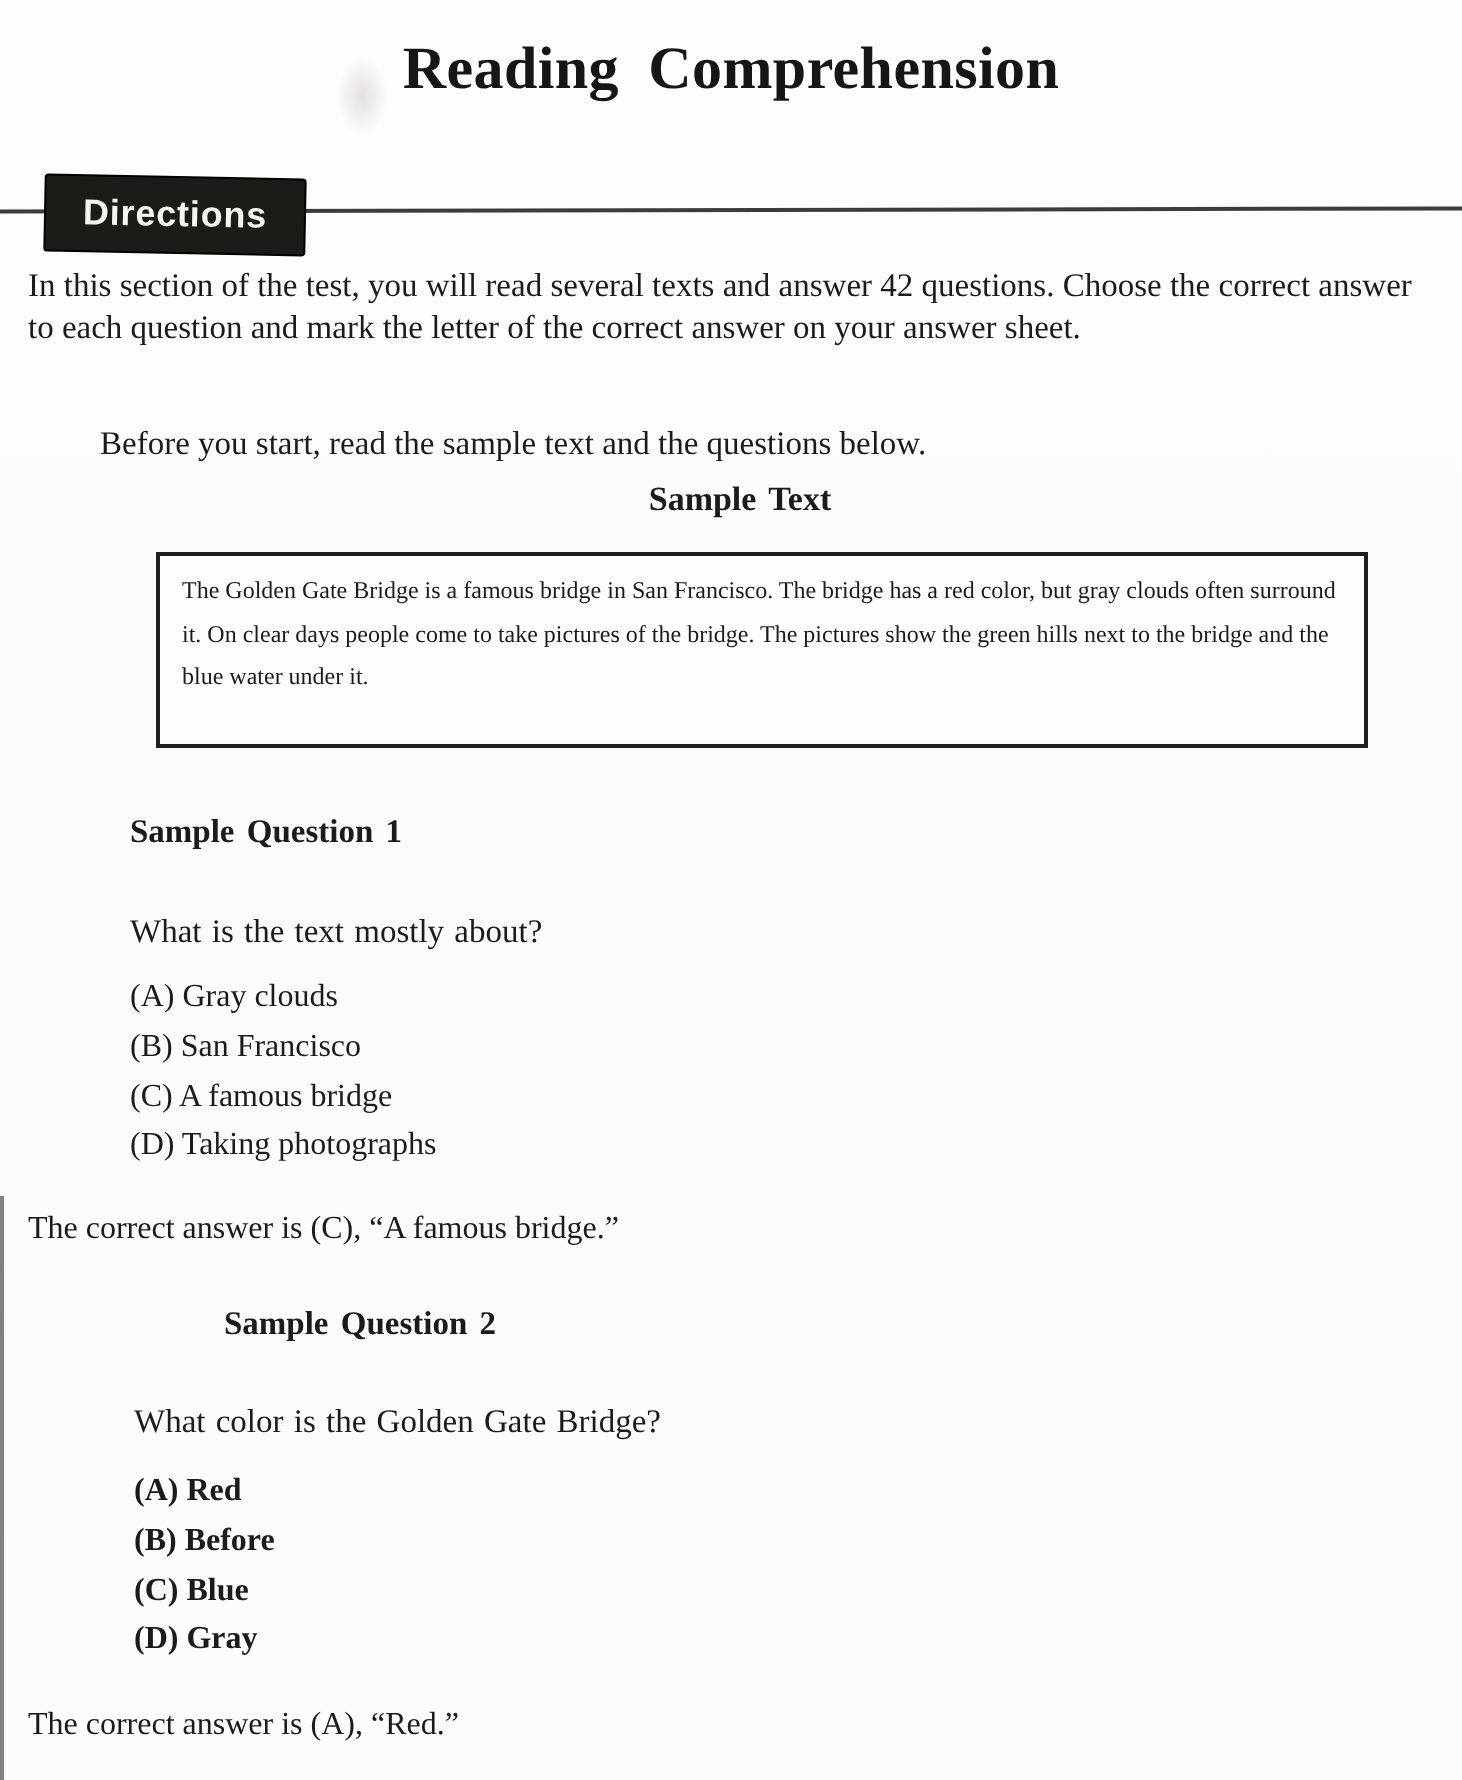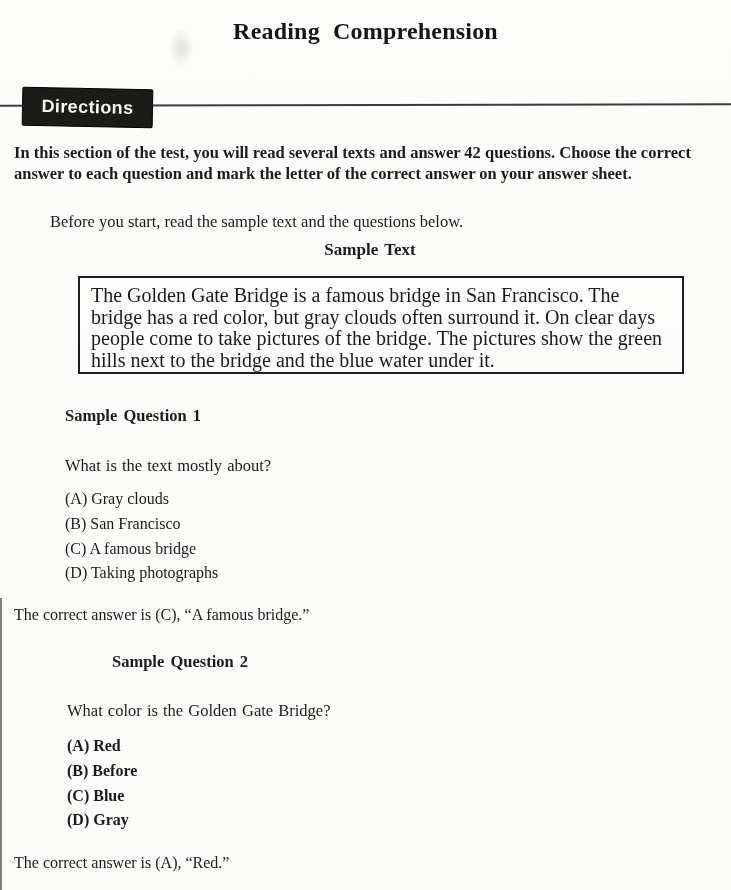--- a/index.html
+++ b/index.html
@@ -15,21 +15,21 @@
     color: #1b1b1b;
     overflow: hidden;
   }
 
   .page-title {
     position: absolute;
     top: 18px;
     left: 0;
     width: 731px;
     text-align: center;
-    font-size: 24px;
+    font-size: 30px;
     font-weight: bold;
     word-spacing: 7px;
     letter-spacing: 0.2px;
     color: #161616;
   }
 
   .directions-rule {
     position: absolute;
     top: 104px;
     left: 0;
@@ -53,21 +53,21 @@
     align-items: center;
     justify-content: center;
     font-family: "Liberation Sans", sans-serif;
     font-weight: bold;
     font-size: 18px;
     letter-spacing: 0.4px;
     color: #f4f4f0;
   }
 
   .para { position: absolute; left: 14px; width: 707px; font-size: 16.5px; line-height: 21px; }
-  .para-directions { top: 142px; font-weight: bold; }
+  .para-directions { top: 132px; }
   .para-before { top: 211px; margin-left: 36px; }
 
   .sample-text-heading {
     position: absolute;
     top: 240px;
     left: 0;
     width: 740px;
     text-align: center;
     font-size: 17px;
     font-weight: bold;
@@ -75,21 +75,21 @@
   }
 
   .sample-text-box {
     position: absolute;
     top: 276px;
     left: 78px;
     width: 606px;
     height: 98px;
     border: 2px solid #1f1f1f;
     padding: 7px 12px 0 11px;
-    font-size: 20px;
+    font-size: 12px;
     line-height: 21.5px;
     background: rgba(255,255,255,0.35);
   }
 
   .q-heading { position: absolute; font-size: 16.5px; font-weight: bold; word-spacing: 2px; }
   .q-prompt  { position: absolute; font-size: 16.5px; font-weight: normal; word-spacing: 1px; }
   .q-options { position: absolute; font-size: 16px; }
   .q-options .option { line-height: 24.8px; }
   .answer-note { position: absolute; left: 14px; font-size: 16px; }
 

